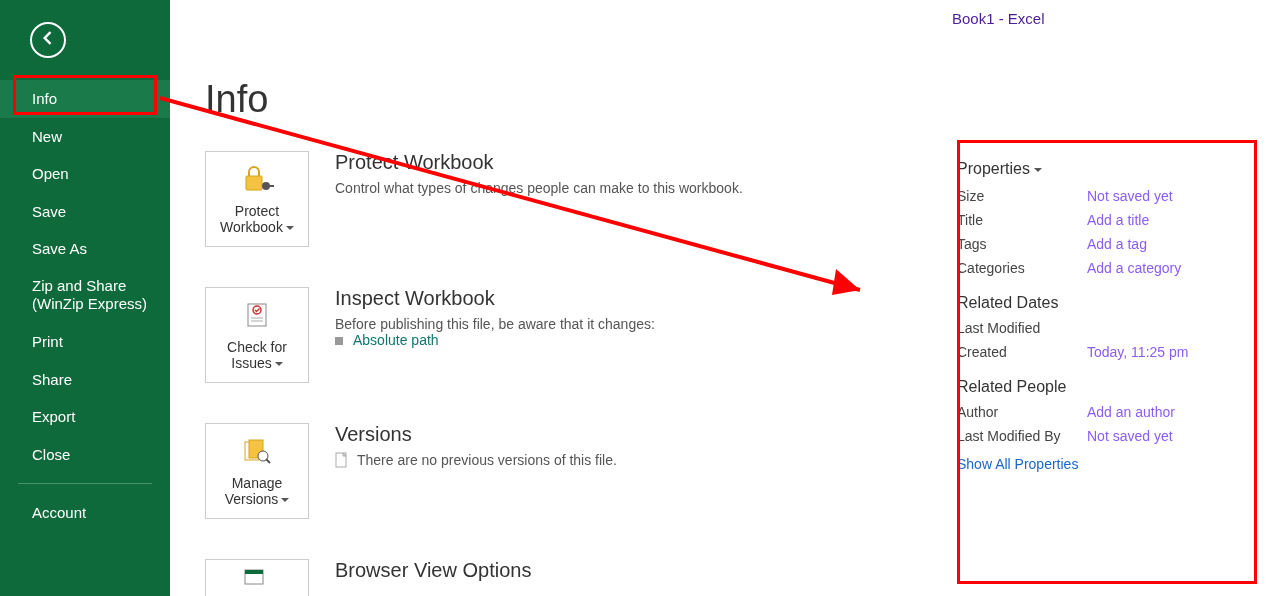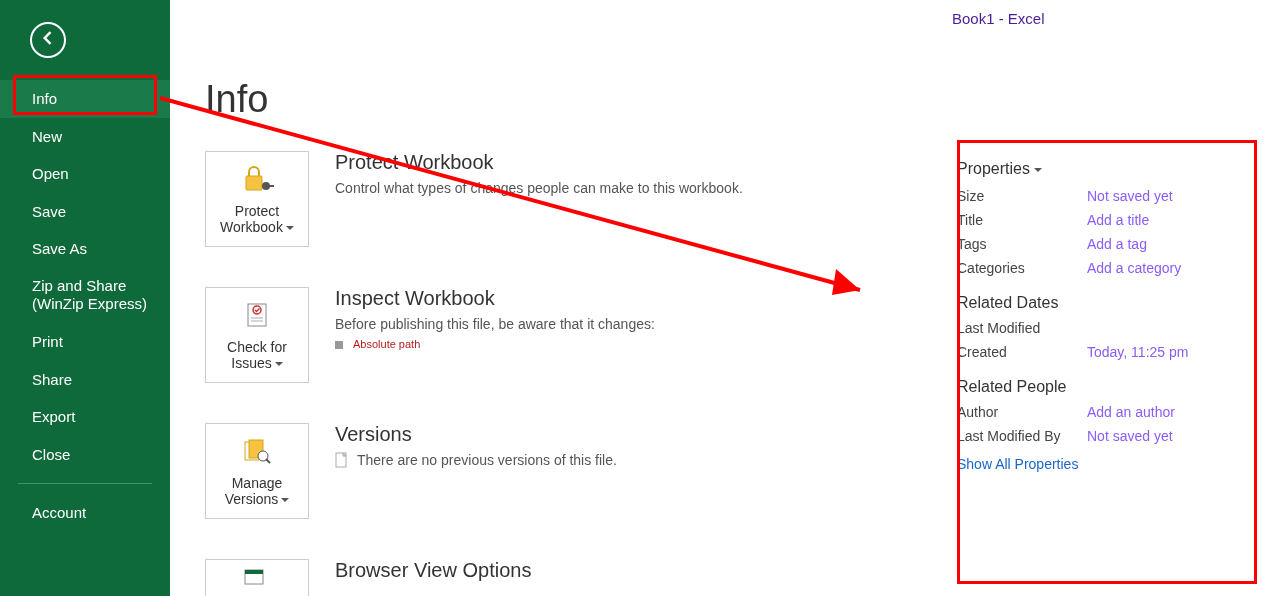--- a/index.html
+++ b/index.html
@@ -21,21 +21,21 @@
   .main { position: absolute; left: 205px; top: 78px; width: 740px; }
   .page-heading { font-size: 38px; font-weight: 300; color: #333; margin-bottom: 30px; }
 
   .section { display: flex; margin-bottom: 40px; }
   .tile { width: 104px; height: 96px; border: 1px solid #ccc; background: #fff; display: flex; flex-direction: column; align-items: center; justify-content: center; font-size: 14px; color: #333; text-align: center; cursor: pointer; padding: 4px; }
   .tile .icon { margin-bottom: 6px; }
   .tile .drop::after { content: ""; display:inline-block; margin-left:3px; border-top:4px solid #555; border-left:4px solid transparent; border-right:4px solid transparent; vertical-align: middle; }
   .section-body { margin-left: 26px; flex: 1; }
   .section-title { font-size: 20px; font-weight: 400; color: #333; margin-bottom: 6px; }
   .section-desc { font-size: 14px; color: #555; }
-  .bullet-line { font-size: 11px; color: #b91c1c; margin-top: 6px; }
+  .bullet-line { font-size: 14px; color: #0f766e; }
   .bullet-line .sq { display:inline-block; width:8px; height:8px; background:#999; margin-right:10px; vertical-align: middle; }
 
   
   .props { position: absolute; left: 957px; top: 160px; width: 250px; font-size: 14px; }
   .props-heading { font-size: 16px; color: #333; margin-bottom: 10px; cursor: pointer; }
   .props-heading .drop::after { content: ""; display:inline-block; margin-left:4px; border-top:4px solid #555; border-left:4px solid transparent; border-right:4px solid transparent; vertical-align: middle; }
   .prop-row { display: flex; margin-bottom: 8px; align-items: center; }
   .prop-label { width: 130px; color: #444; }
   .prop-value { color: #8b5cf6; }
   .sub-heading { font-size: 16px; color: #333; margin-top: 18px; margin-bottom: 8px; }

